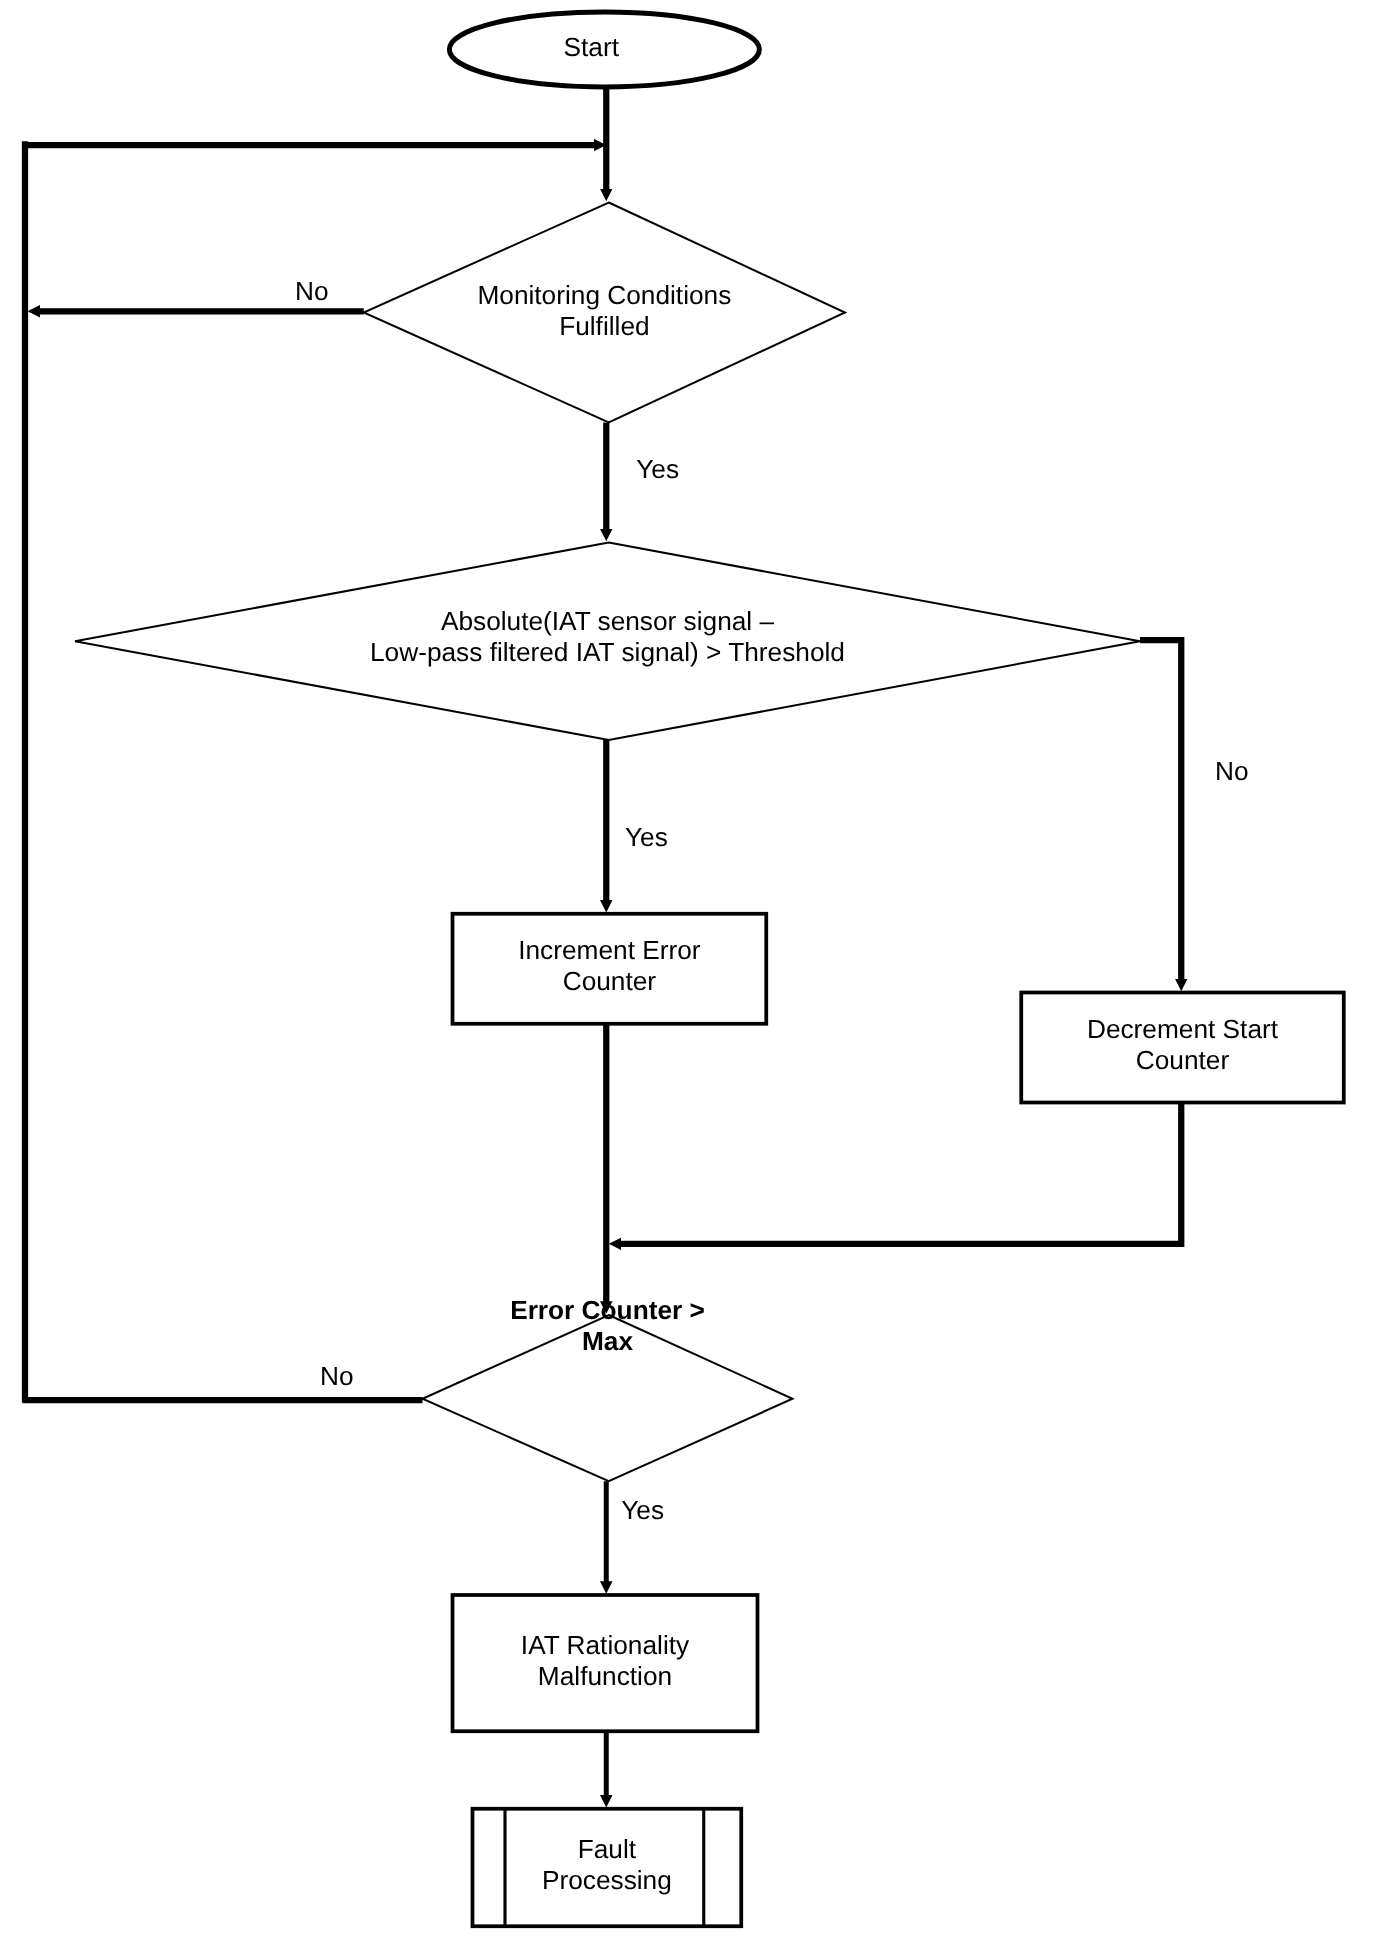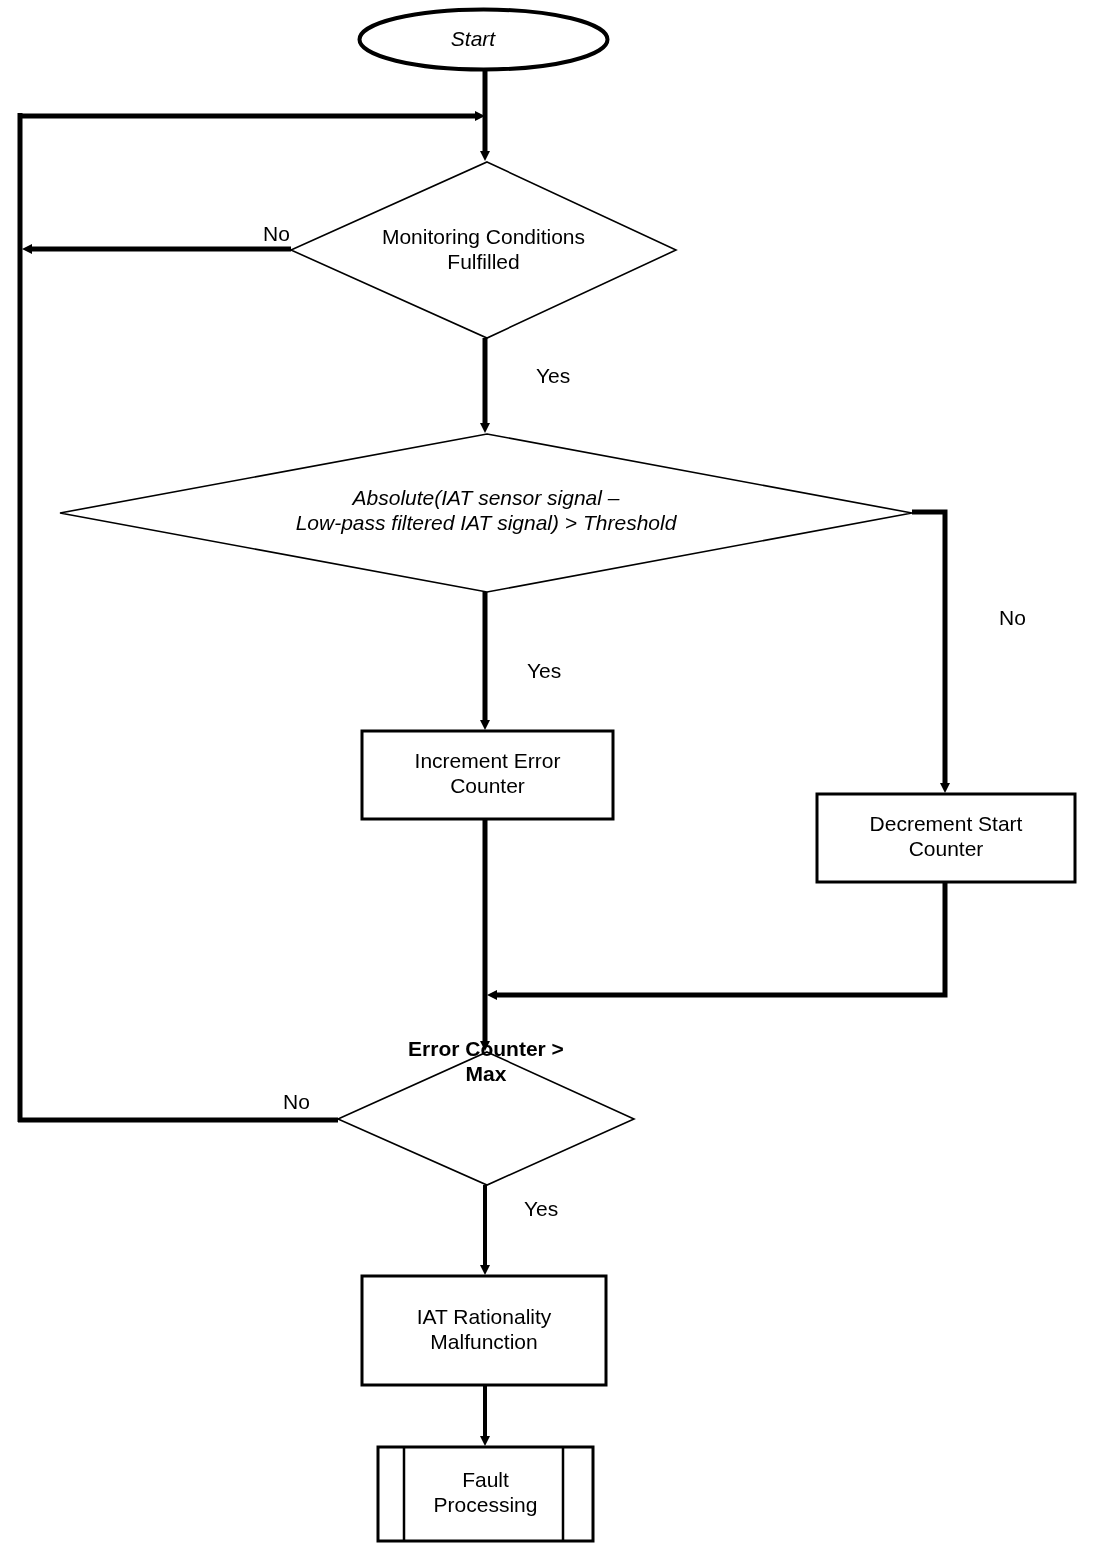--- a/index.html
+++ b/index.html
@@ -35,21 +35,20 @@
     color: #000000;
     white-space: pre-line;
     pointer-events: none;
   }
   .edge-label {
     position: absolute;
     font-size: 21px;
     color: #000000;
     white-space: nowrap;
     pointer-events: none;
-    margin-left: 27px;
   }
   .node-hit {
     position: absolute;
   }
 </style>
 </head>
 <body>
 
 <div id="flow-root">
 
@@ -103,29 +102,29 @@
     <polyline points="945,882 945,995 496,995" fill="none" stroke="#000000" stroke-width="5" marker-end="url(#arrow-left)"></polyline>
 
     <line x1="338" y1="1120" x2="18" y2="1120" stroke="#000000" stroke-width="5"></line>
 
     <line x1="485" y1="1185" x2="485" y2="1266" stroke="#000000" stroke-width="4" marker-end="url(#arrow-down)"></line>
 
     <line x1="485" y1="1385" x2="485" y2="1437" stroke="#000000" stroke-width="4" marker-end="url(#arrow-down)"></line>
   </svg>
 
   <div class="node-hit" style="left:359px; top:10px; width:249px; height:60px;">
-    <div class="shape-text" style="left:0; top:17px; width:228px;font-style:italic;">Start</div>
+    <div class="shape-text" style="left:0; top:17px; width:228px;">Start</div>
   </div>
 
   <div class="node-hit" style="left:291px; top:162px; width:385px; height:176px;">
     <div class="shape-text" style="left:0; top:63px; width:385px;">Monitoring Conditions
 Fulfilled</div>
   </div>
 
-  <div class="node-hit" style="left:60px; top:434px; width:852px; height:158px;font-style:italic;">
+  <div class="node-hit" style="left:60px; top:434px; width:852px; height:158px;">
     <div class="shape-text" style="left:0; top:52px; width:852px;">Absolute(IAT sensor signal –
 Low-pass filtered IAT signal) &gt; Threshold</div>
   </div>
 
   <div class="node-hit" style="left:362px; top:731px; width:251px; height:88px;border-radius:29px;">
     <div class="shape-text" style="left:0; top:18px; width:251px;">Increment Error
 Counter</div>
   </div>
 
   <div class="node-hit" style="left:817px; top:794px; width:258px; height:88px;">

